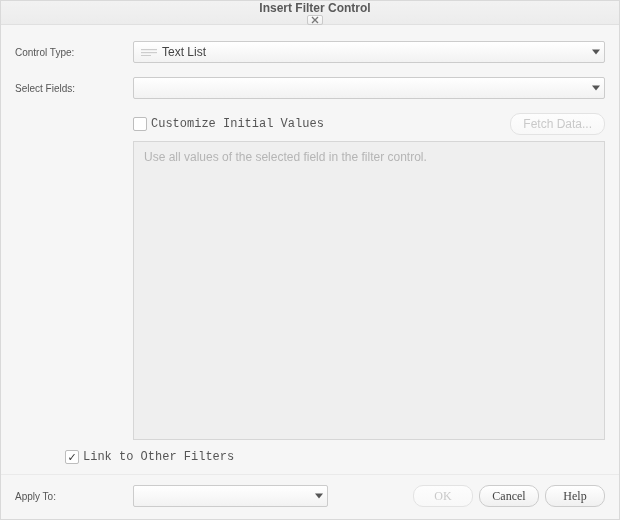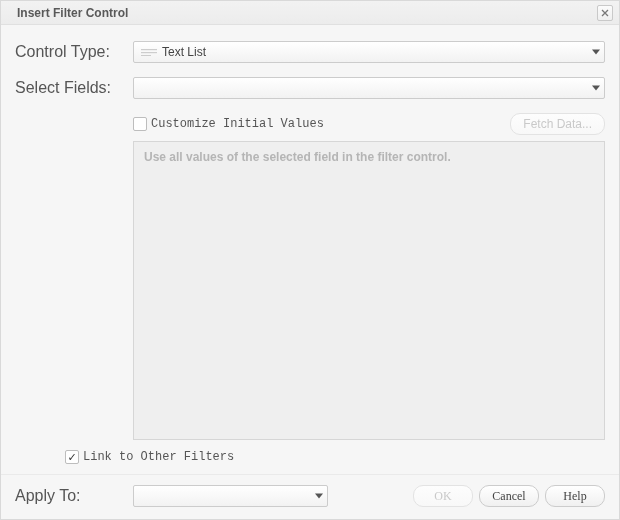--- a/index.html
+++ b/index.html
@@ -19,20 +19,21 @@
     display: flex;
     flex-direction: column;
   }
   .titlebar {
     height: 24px;
     background: linear-gradient(#f2f2f2, #ececec);
     border-bottom: 1px solid #e0e0e0;
     display: flex;
     align-items: center;
     padding: 0 6px 0 16px;
+    flex-direction: column;
   }
   .titlebar .title {
     font-weight: bold;
     font-size: 12px;
     color: #595959;
     flex: 1;
   }
   .close-btn {
     width: 16px;
     height: 16px;
@@ -54,21 +55,21 @@
     flex-direction: column;
   }
   .row {
     display: flex;
     align-items: center;
     margin-bottom: 14px;
   }
   .label {
     width: 118px;
     color: #555;
-    font-size: 16px;
+    font-size: 10px;
   }
   .field {
     flex: 1;
   }
   .dropdown {
     position: relative;
     height: 22px;
     border: 1px solid #ccc;
     background: linear-gradient(#ffffff,#f2f2f2);
     border-radius: 2px;
@@ -151,21 +152,20 @@
   .textarea {
     margin-left: 118px;
     flex: 1;
     border: 1px solid #d6d6d6;
     background: #efefef;
     padding: 8px 10px;
     color: #b5b5b5;
     font-size: 12px;
     overflow: auto;
     min-height: 260px;
-    font-weight: bold;
   }
   .link-row {
     margin: 10px 0 10px 50px;
     display: flex;
     align-items: center;
   }
   .footer {
     border-top: 1px solid #eaeaea;
     padding: 10px 14px 12px 14px;
     display: flex;

